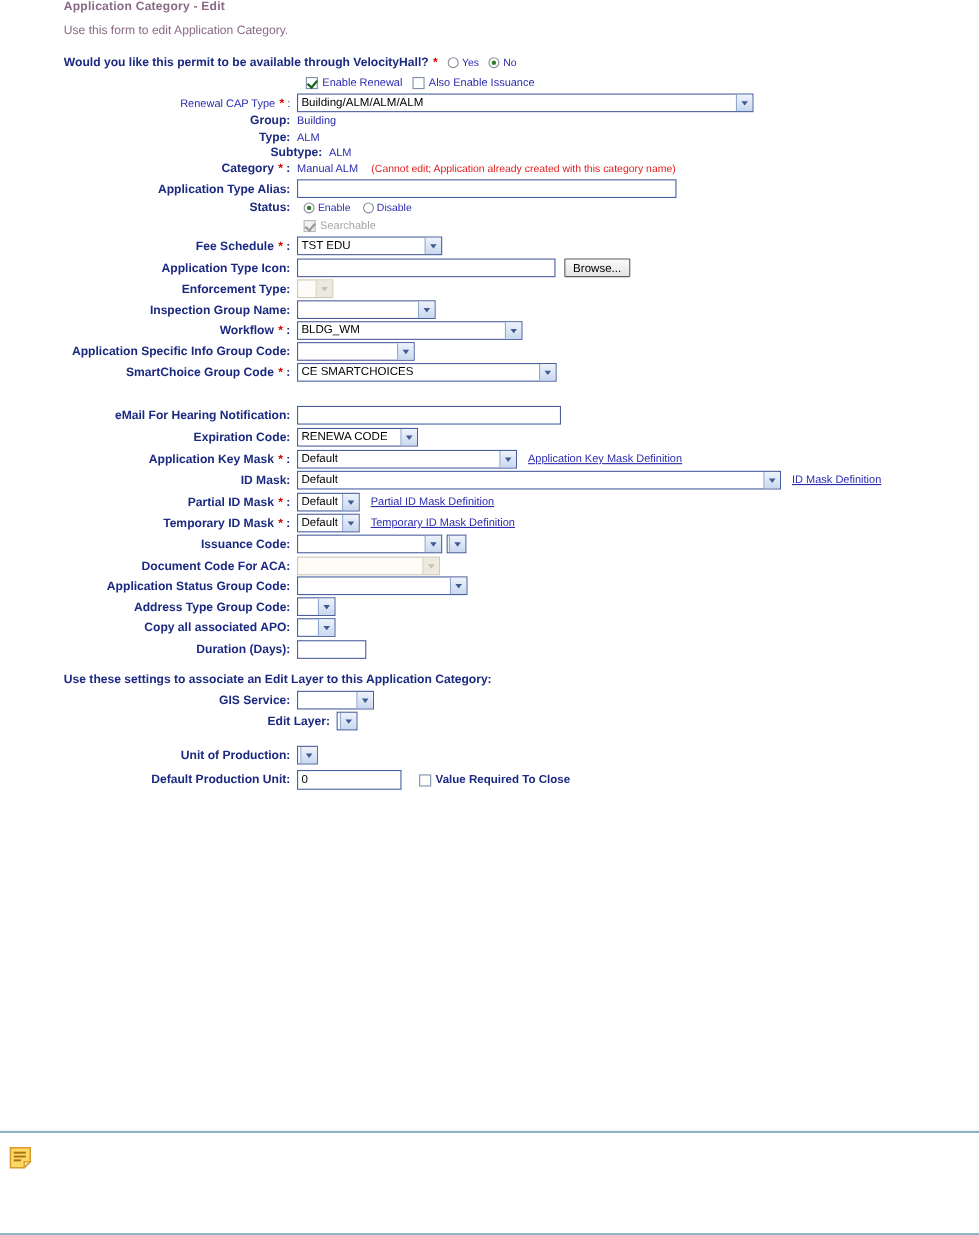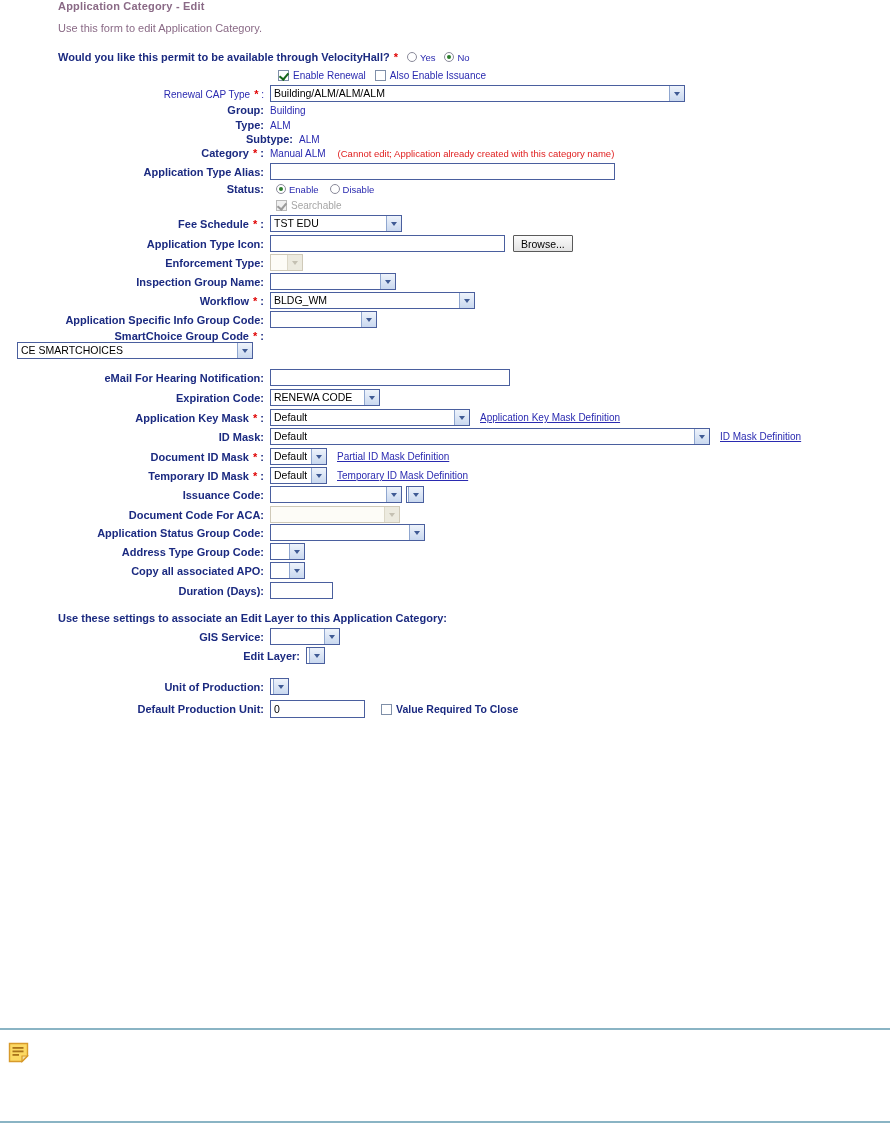--- a/index.html
+++ b/index.html
@@ -275,21 +275,21 @@
   </div>
 
   <div class="row" style="top:311px;">
     <span class="lbl">Application Specific Info Group Code:</span>
     <span class="sel" style="width:107px;">
       <span class="txt"></span>
       <span class="arw"></span>
     </span>
   </div>
 
-  <div class="row" style="top:330px;flex-direction:column;">
+  <div class="row" style="top:330px;">
     <span class="lbl">
       <span>SmartChoice Group Code</span><span class="req">*</span>
       <span>:</span>
     </span>
     <span class="sel" style="width:236px;">
       <span class="txt">CE SMARTCHOICES</span>
       <span class="arw"></span>
     </span>
   </div>
 
@@ -323,21 +323,21 @@
     <span class="lbl">ID Mask:</span>
     <span class="sel" style="width:440px;">
       <span class="txt">Default</span>
       <span class="arw"></span>
     </span>
     <span class="lnk">ID Mask Definition</span>
   </div>
 
   <div class="row" style="top:448px;">
     <span class="lbl">
-      <span>Document ID Mask</span><span class="req">*</span>
+      <span>Partial ID Mask</span><span class="req">*</span>
       <span>:</span>
     </span>
     <span class="sel" style="width:57px;">
       <span class="txt">Default</span>
       <span class="arw"></span>
     </span>
     <span class="lnk">Partial ID Mask Definition</span>
   </div>
 
   <div class="row" style="top:467px;">

